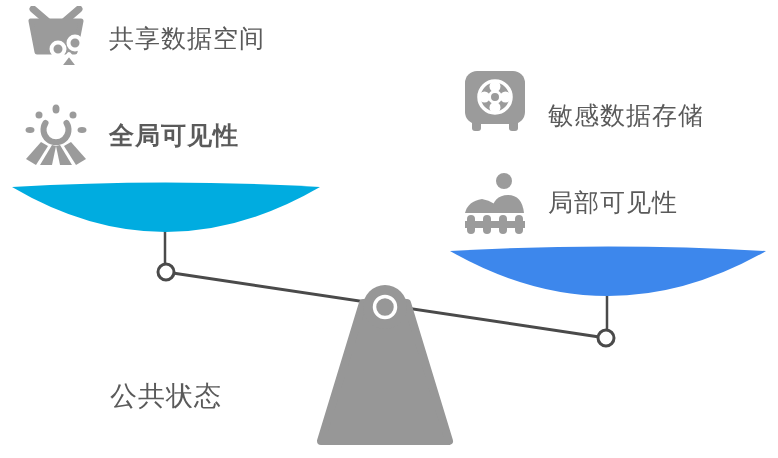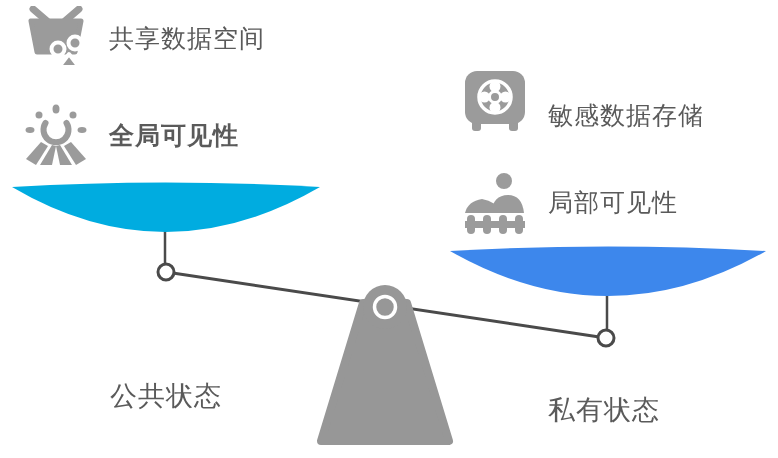--- a/index.html
+++ b/index.html
@@ -150,15 +150,14 @@
           <rect x="20" y="45" width="8" height="19" rx="4"></rect>
           <rect x="36" y="45" width="8" height="19" rx="4"></rect>
           <rect x="52" y="45" width="8" height="19" rx="4"></rect>
         </g>
       </svg>
     </span>
     <span class="feature-label">局部可见性</span>
   </div>
 
   <div class="state-label" id="state-left">公共状态</div>
-  <div class="state-label" id="state-right">私有状态</div>
 
 </div>
 
 </body></html>

